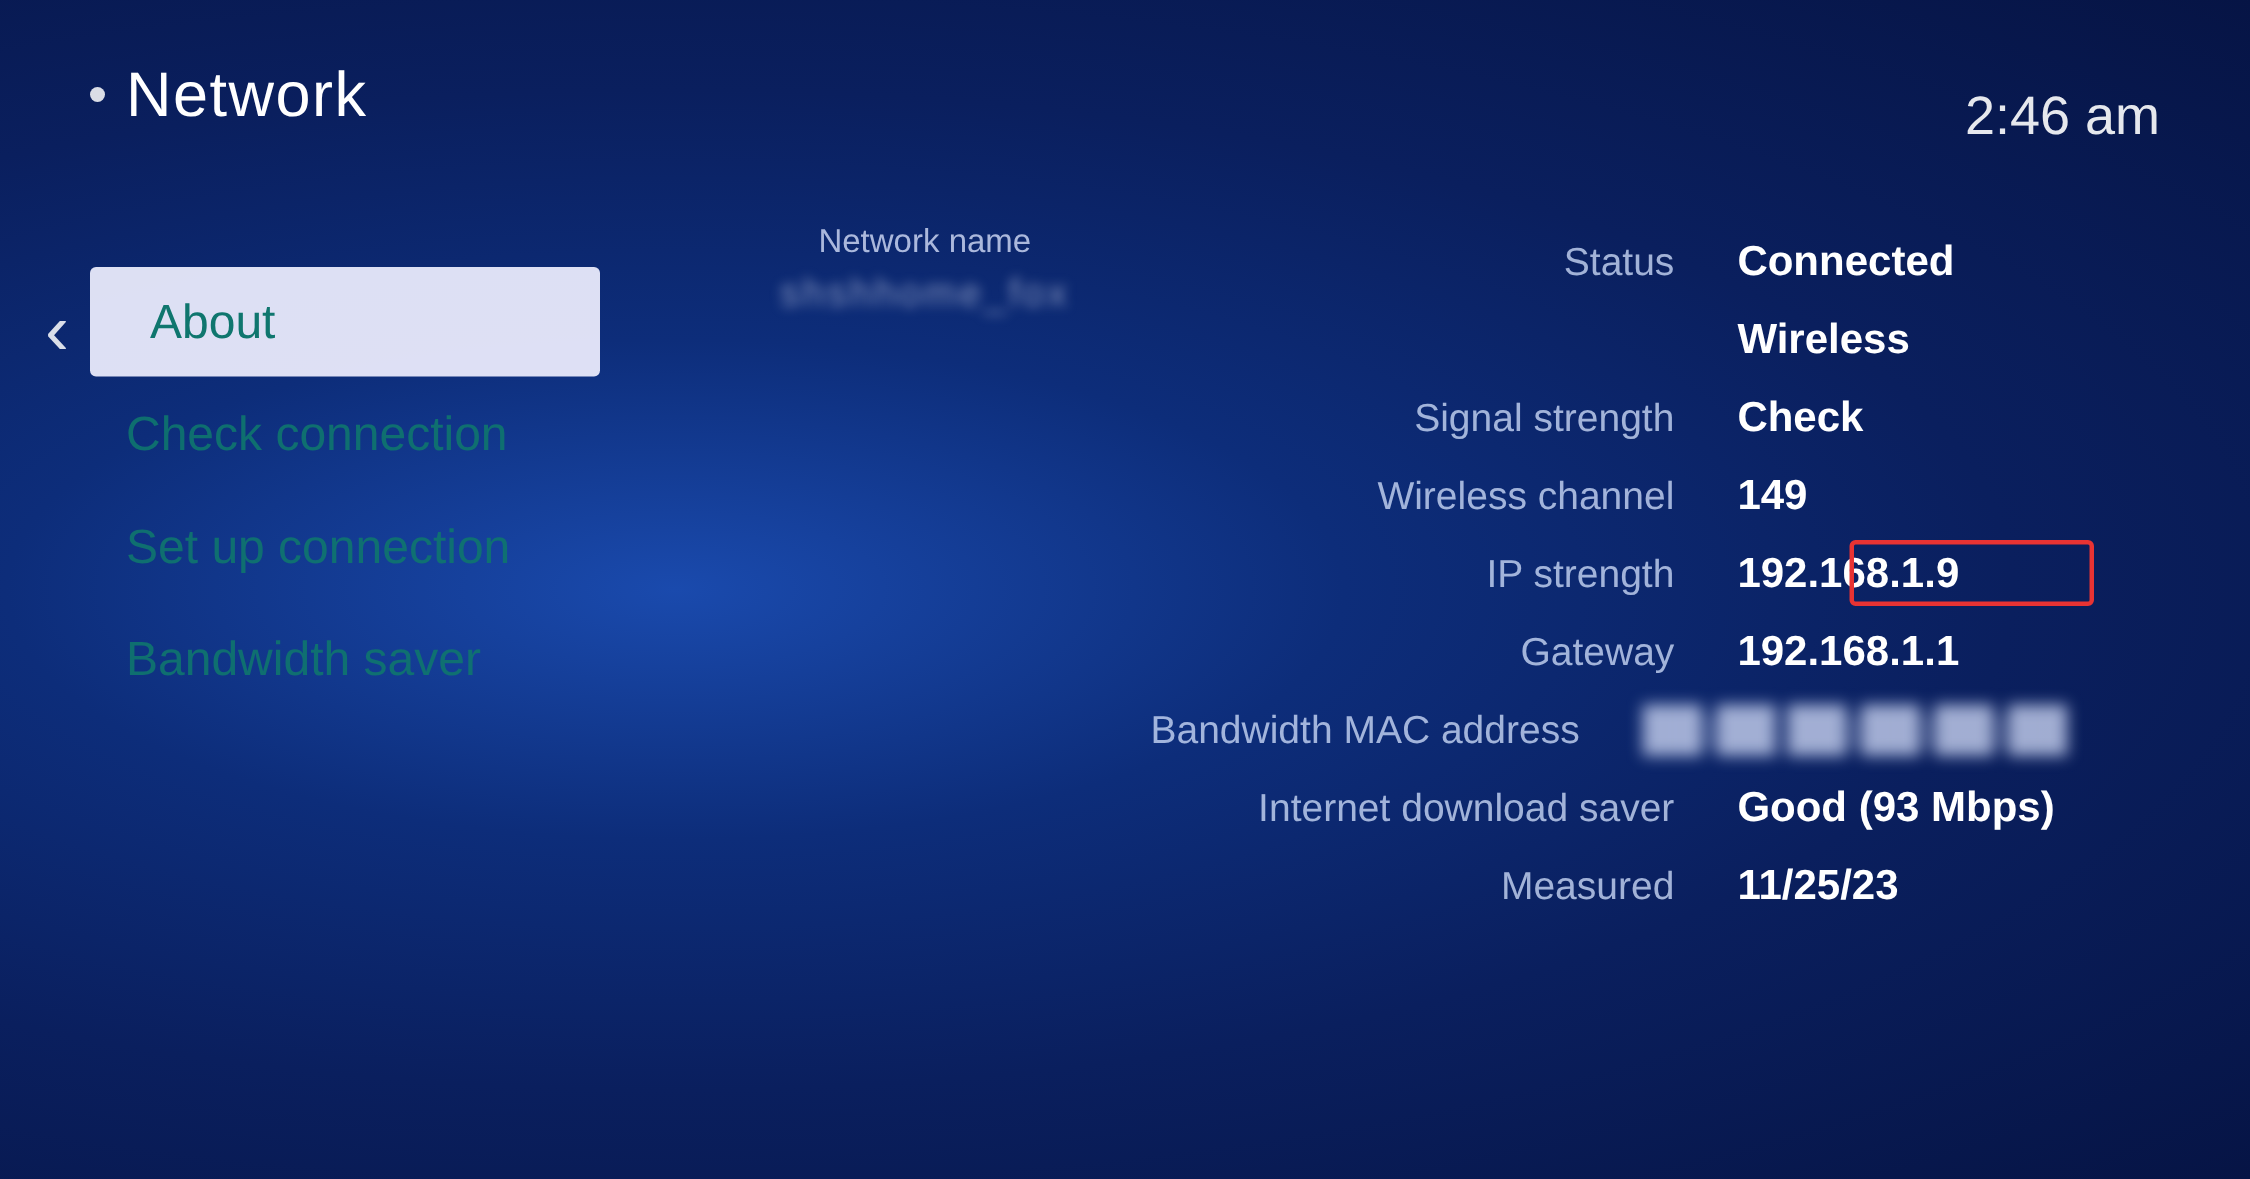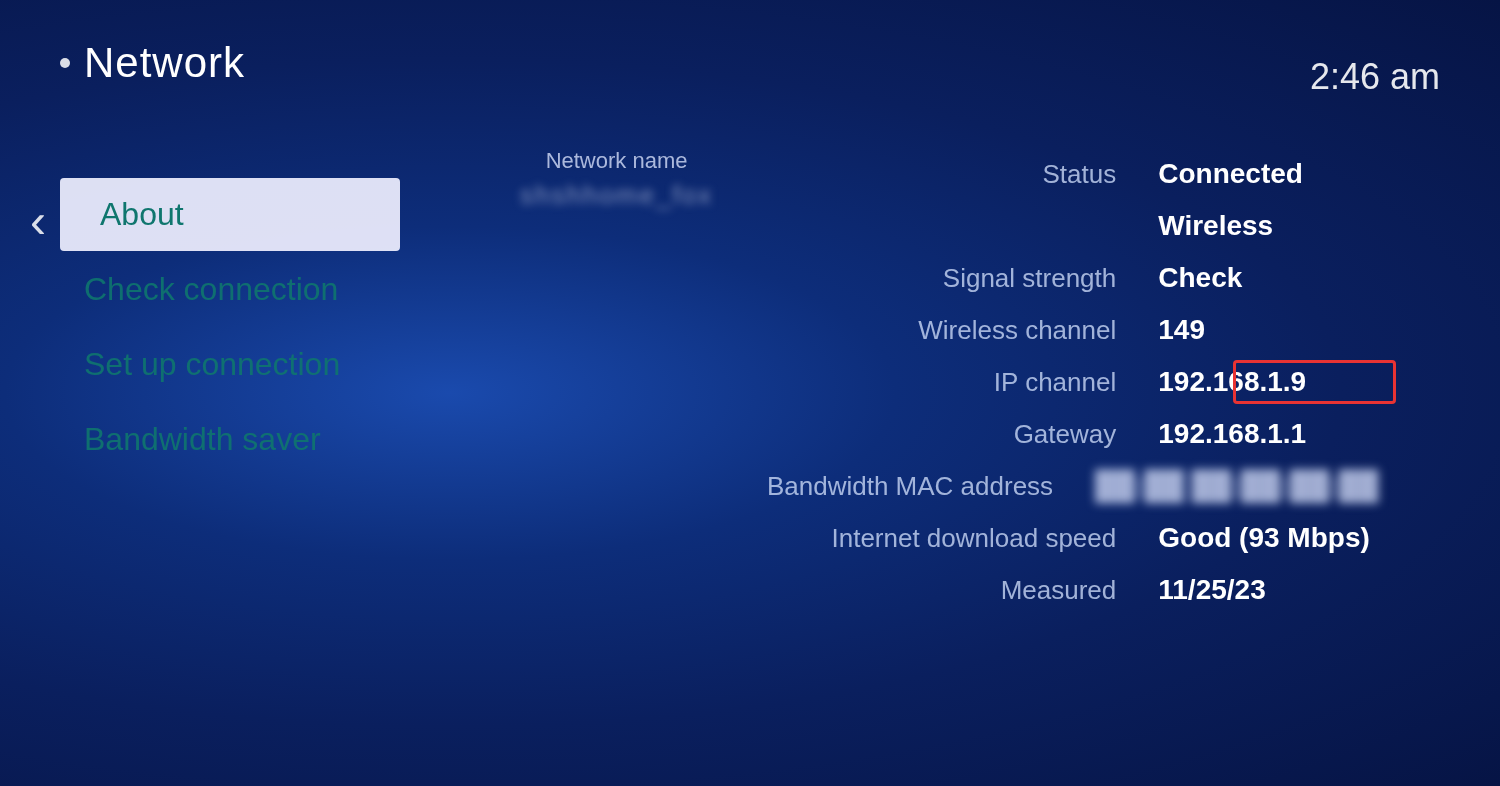--- a/index.html
+++ b/index.html
@@ -230,37 +230,37 @@
         <span class="info-label">Signal strength</span>
         <span class="info-value">Check</span>
       </div>
 
       <div class="info-row">
         <span class="info-label">Wireless channel</span>
         <span class="info-value">149</span>
       </div>
 
       <div class="info-row ip-row">
-        <span class="info-label">IP channel</span>
+        <span class="info-label">IP strength</span>
         <span class="info-value">192.168.1.9</span>
         <div class="ip-highlight-box"></div>
       </div>
 
       <div class="info-row">
         <span class="info-label">Gateway</span>
         <span class="info-value">192.168.1.1</span>
       </div>
 
       <div class="info-row">
         <span class="info-label">Bandwidth MAC address</span>
         <span class="info-value blurred">██:██ ██:██:██:██</span>
       </div>
 
       <div class="info-row">
-        <span class="info-label">Internet download speed</span>
+        <span class="info-label">Internet download saver</span>
         <span class="info-value">Good (93 Mbps)</span>
       </div>
 
       <div class="info-row">
         <span class="info-label">Measured</span>
         <span class="info-value">11/25/23</span>
       </div>
 
     </div>
   </div>

